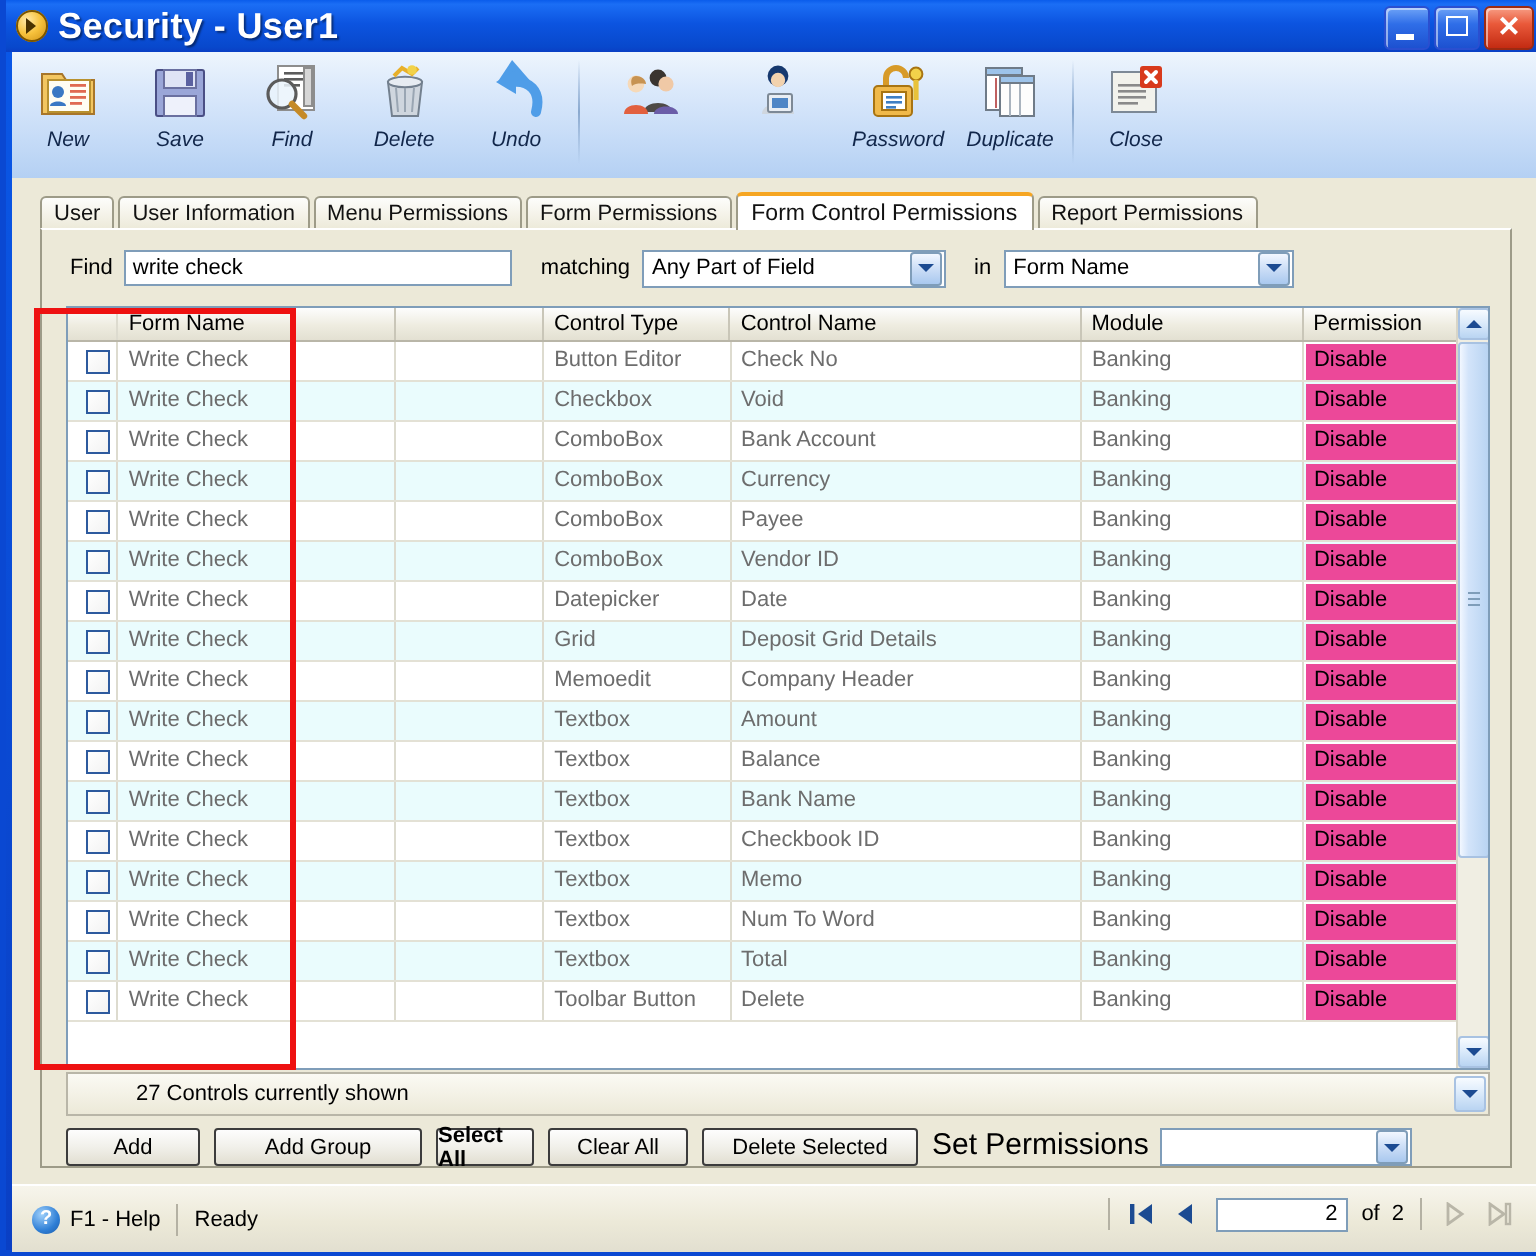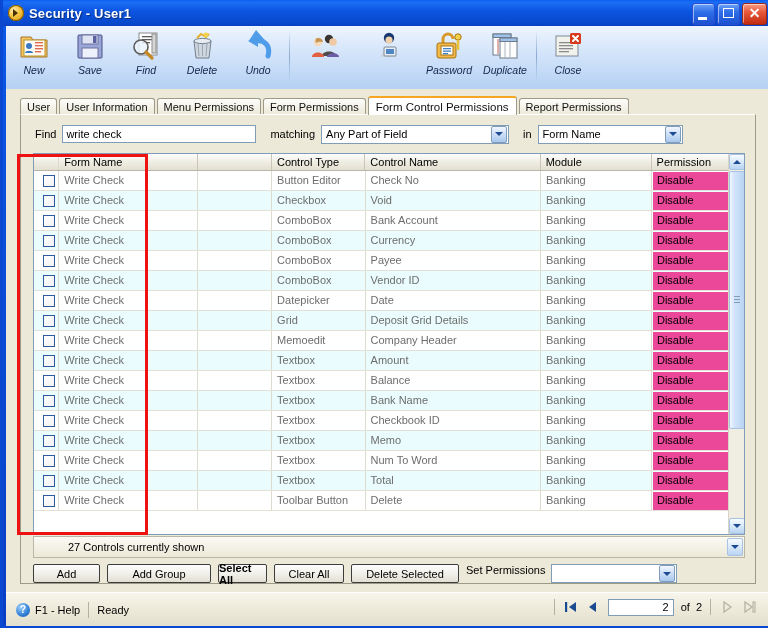--- a/index.html
+++ b/index.html
@@ -28,21 +28,21 @@
     background:radial-gradient(circle at 35% 32%,#ffe9a8 0%,#f7c23c 45%,#c98a10 100%);
     box-shadow:0 0 0 1px #7a5400 inset;
     position:relative;flex:none;
   }
   .title-icon:after{
     content:"";position:absolute;left:5px;top:4px;
     border-left:5px solid #4a3200;
     border-top:4px solid transparent;border-bottom:4px solid transparent;
   }
   .title-text{
-    color:#fff;font-weight:bold;font-size:13px;
+    color:#fff;font-weight:bold;font-size:18px;
     text-shadow:1px 1px 1px rgba(0,0,0,.45);
     letter-spacing:.2px;white-space:nowrap;
   }
   .tb-btns{position:absolute;right:4px;top:3px;display:flex;gap:2px;}
   .tb-btn{
     width:21px;height:20px;border-radius:3px;
     border:1px solid #2a4fd0;
     position:relative;cursor:pointer;
     background:linear-gradient(to bottom,#6ea3f7 0%,#2f6ee8 40%,#1d51d0 100%);
     box-shadow:inset 1px 1px 0 rgba(255,255,255,.5);
@@ -120,21 +120,21 @@
   .cbx .arrow{
     width:16px;height:17px;margin-right:1px;flex:none;
     background:linear-gradient(to bottom,#f2f7ff 0%,#cfe0f7 45%,#a9c8ef 100%);
     border:1px solid #7f9db9;border-radius:2px;box-sizing:border-box;
     display:flex;align-items:center;justify-content:center;
   }
   .cbx .arrow:after{
     content:"";border-left:4px solid transparent;border-right:4px solid transparent;
     border-top:4px solid #1c4b92;
   }
-  .match-cbx{width:188px;}
+  .match-cbx{width:152px;}
   .in-cbx{width:145px;}
 
   
   .grid{
     position:absolute;left:12px;top:38px;width:712px;height:382px;
     background:#fff;border:1px solid #7f9db9;box-sizing:border-box;
     overflow:hidden;
   }
   .ghead{
     display:flex;height:17px;box-sizing:border-box;
@@ -227,21 +227,21 @@
     border:1px solid #3c3c3c;border-radius:2px;
     font-size:11px;color:#000;cursor:pointer;
     display:flex;align-items:center;justify-content:center;
     margin-right:7px;font-family:"Liberation Sans",sans-serif;
   }
   .b-add{width:67px;}
   .b-group{width:104px;}
   .b-selall{width:49px;font-weight:bold;}
   .b-clrall{width:70px;}
   .b-delsel{width:108px;}
-  .setperm-lbl{font-size:11px;color:#000;margin-right:6px;}
+  .setperm-lbl{font-size:15px;color:#000;margin-right:6px;}
   .setperm-cbx{width:126px;}
 
   
   .statusbar{
     position:absolute;left:3px;top:592px;width:762px;height:33px;
     background:linear-gradient(to bottom,#f7f5ec 0%,#ece9d8 55%,#e2dfd0 100%);
     border-top:1px solid #fff;
     display:flex;align-items:center;
   }
   .help-ic{

